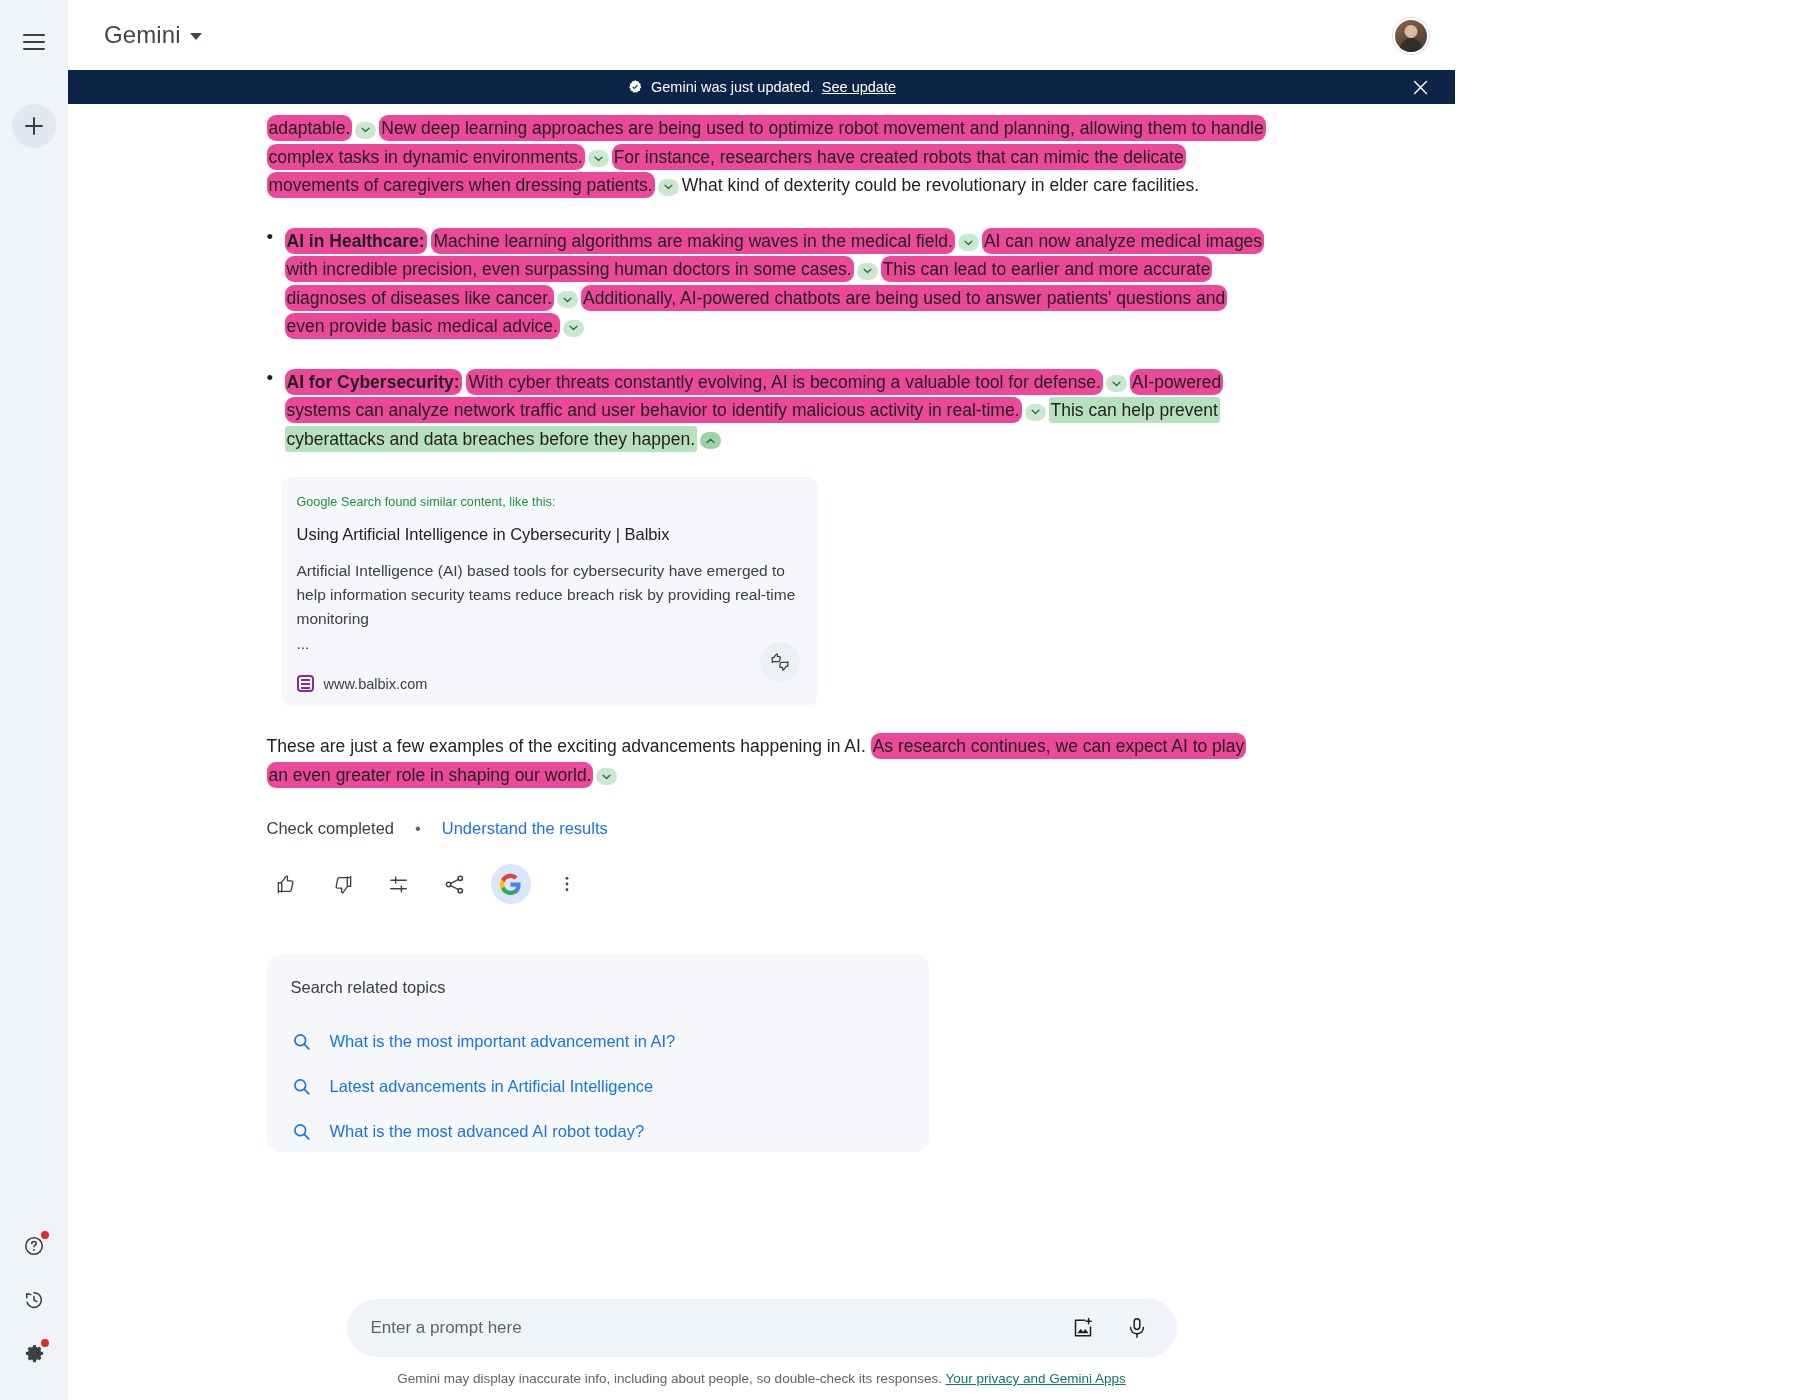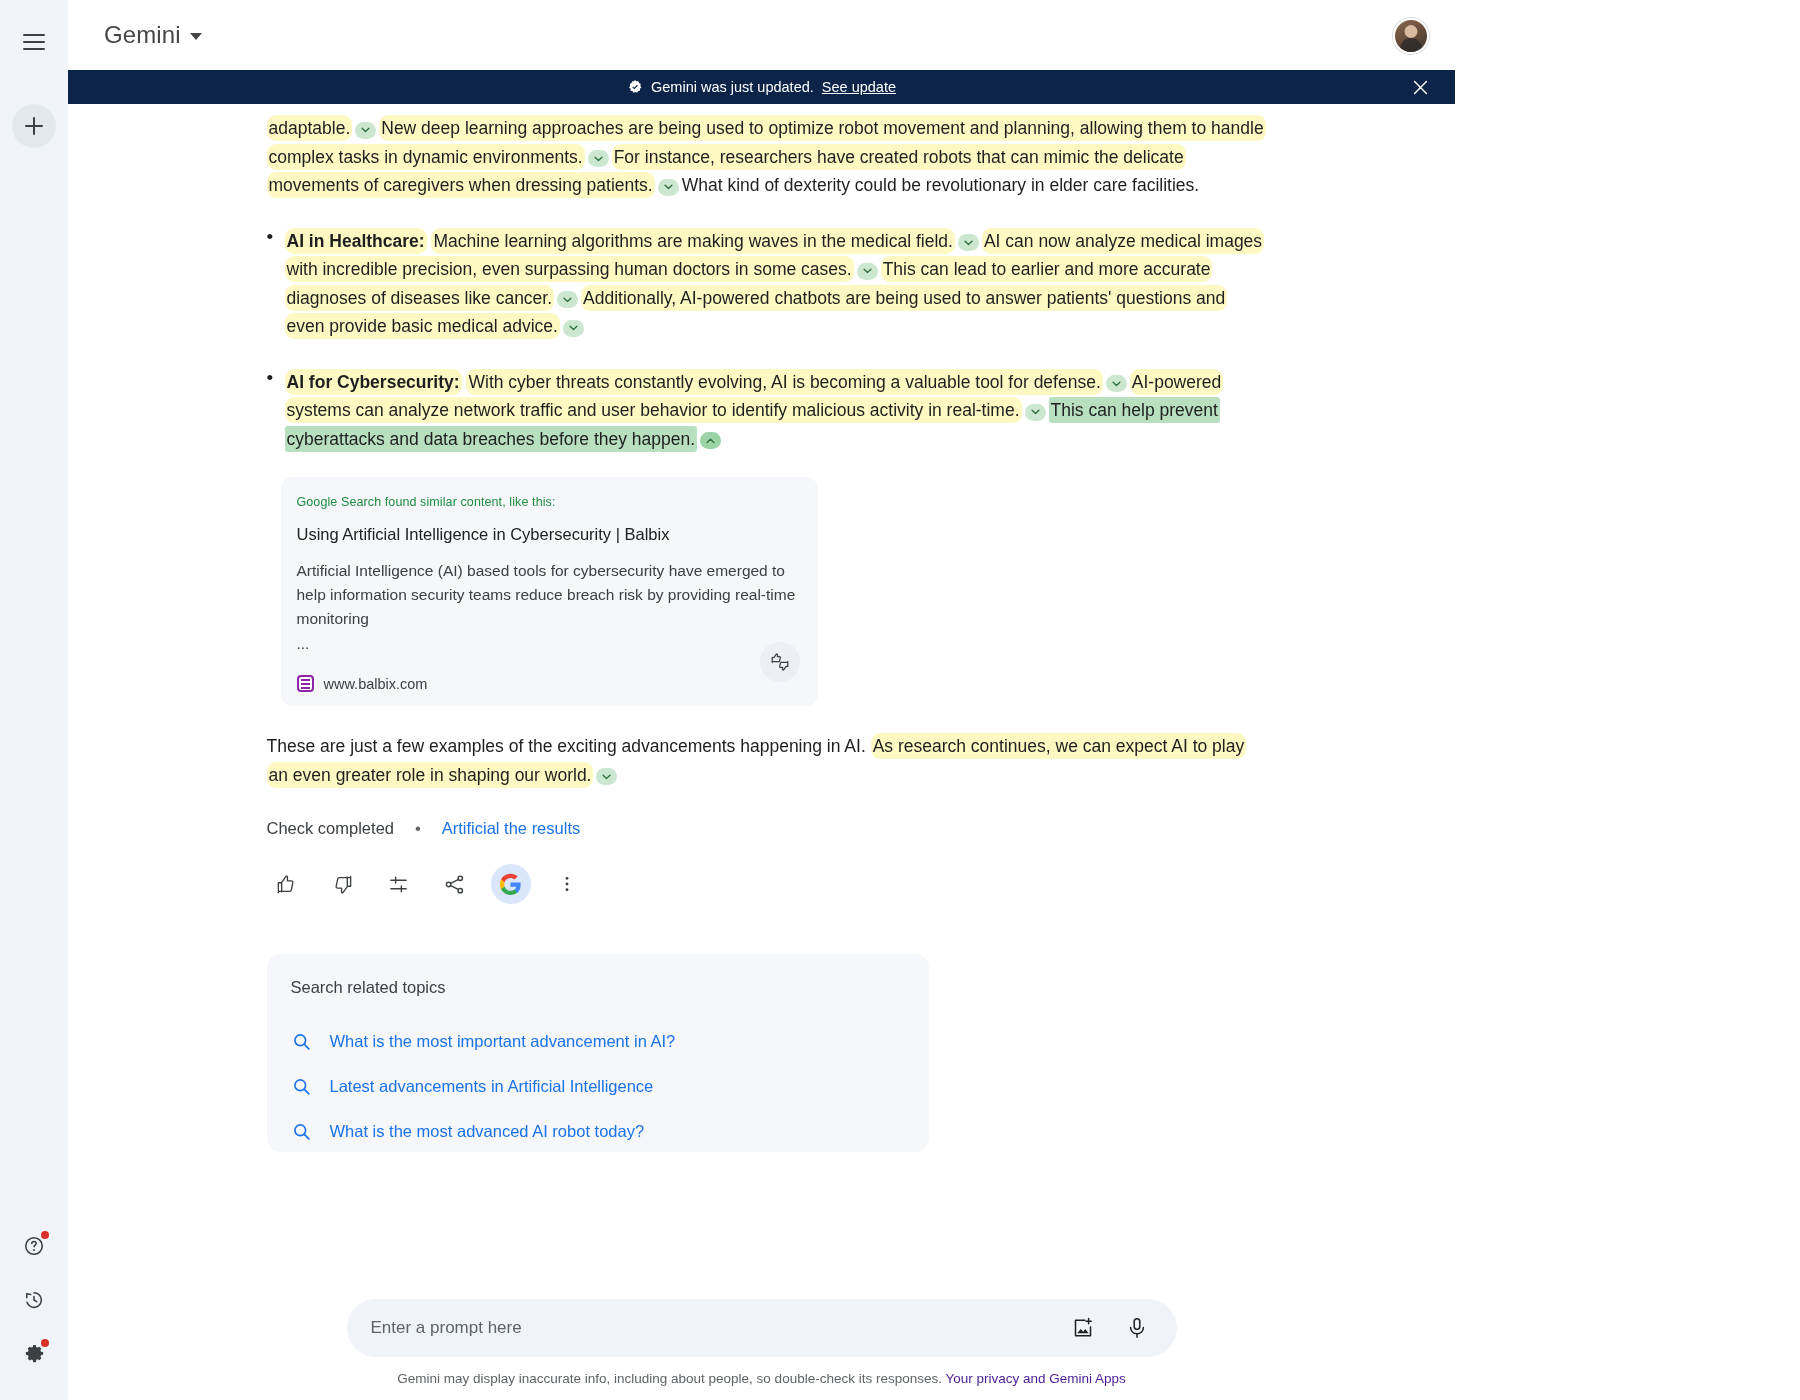--- a/index.html
+++ b/index.html
@@ -103,21 +103,21 @@
   ul.list > li {
     position: relative; padding-left: 18px; margin-top: 27px;
   }
   ul.list > li::before {
     content: "•"; position: absolute; left: 0; top: -1px;
     font-size: 19px; color: #1f1f1f;
   }
   .lead { font-weight: bold; }
 
   .hl {
-    background: #fef9c3; border-radius: 9px;
+    background: #ec4899; border-radius: 9px;
     padding: 3px 2px; box-decoration-break: clone;
     -webkit-box-decoration-break: clone;
   }
   .hl-strong {
     background: #b8e0bf; border-radius: 3px;
     padding: 3px 2px; box-decoration-break: clone;
     -webkit-box-decoration-break: clone;
   }
   .chip {
     display: inline-flex; align-items: center; justify-content: center;
@@ -201,21 +201,21 @@
     font-family: "Liberation Sans", sans-serif;
   }
   .composer-input::placeholder { color: #5f6368; }
   .composer-btn {
     width: 40px; height: 40px; border-radius: 50%;
     display: flex; align-items: center; justify-content: center; cursor: pointer;
   }
   .disclaimer {
     text-align: center; margin-top: 14px; font-size: 13.5px; color: #5f6368;
   }
-  .disclaimer a { color: #4c1d95; cursor: pointer; }
+  .disclaimer a { color: #0f766e; text-decoration: underline; cursor: pointer; }
 </style>
 </head>
 <body>
 
 <div id="app">
 
   <aside class="rail">
     <div class="rail-hamburger">
       <svg width="22" height="16" viewBox="0 0 22 16" aria-hidden="true">
         <rect x="0" y="0" width="22" height="2" rx="1" fill="#3c4043"></rect>
@@ -369,21 +369,21 @@
           <span>These are just a few examples of the exciting advancements happening in AI.</span> <span class="hl">As research continues, we can expect AI to play an even greater role in shaping our world.</span><span class="chip">
               <svg width="9" height="6" viewBox="0 0 10 7">
                 <path d="M1 1.5 L5 5.2 L9 1.5" fill="none" stroke="#2c6b3a" stroke-width="1.5" stroke-linecap="round" stroke-linejoin="round"></path>
               </svg>
             </span>
         </div>
 
         <div class="check-row">
           <span>Check completed</span>
           <span class="sep">•</span>
-          <a>Artificial the results</a>
+          <a>Understand the results</a>
         </div>
 
         <div class="actions">
           <div class="act">
             <svg width="23" height="23" viewBox="0 0 24 24" aria-hidden="true">
               <path d="M3.5 20.5V10.2h3.1l4.9-6.6c.45-.6 1.45-.28 1.45.48v4.1h4.2c.95 0 1.65.86 1.45 1.78l-1.6 8.0c-.15.74-.8 1.27-1.55 1.27H3.5z" fill="none" stroke="#3c4043" stroke-width="1.4" stroke-linejoin="round"></path>
               <path d="M7 10.4V20.4" fill="none" stroke="#3c4043" stroke-width="1.4"></path>
             </svg>
           </div>
           <div class="act">

